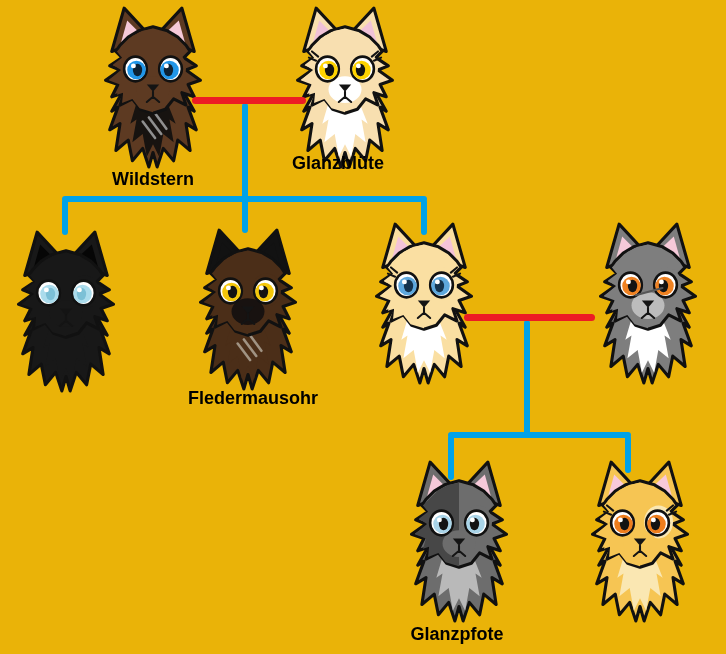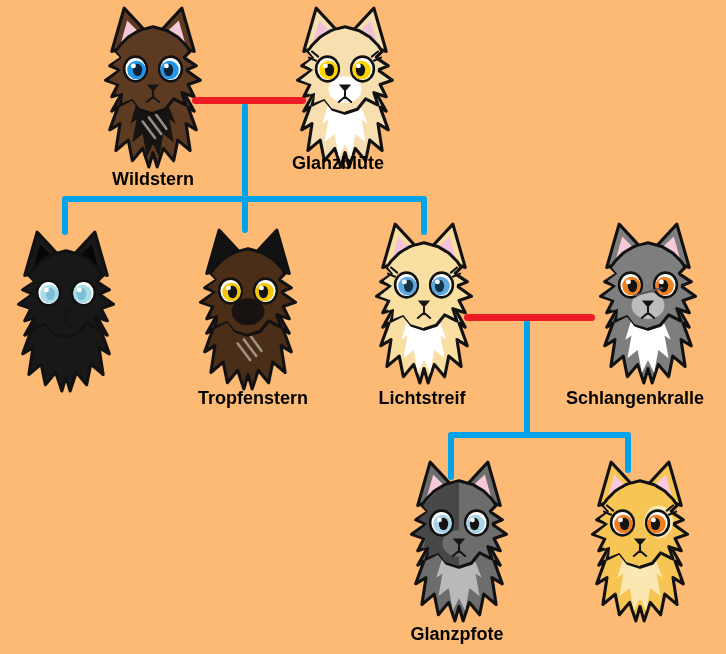--- a/index.html
+++ b/index.html
@@ -1,16 +1,16 @@
 <!DOCTYPE html>
 <html style="--mate: #ed1c24; --descent: #00a2e8;"><head>
 <meta charset="utf-8">
 <style>
   html,body{margin:0;padding:0;background:#fff;}
-  .canvas{position:relative;width:726px;height:654px;background:#fdba74;overflow:hidden;
+  .canvas{position:relative;width:726px;height:654px;background:#eab308;overflow:hidden;
           font-family:"Liberation Sans", sans-serif;}
   .name{position:absolute;text-align:center;font-weight:bold;font-size:18px;color:#000;
         white-space:nowrap;z-index:3;}
   .line{position:absolute;}
   .mate{height:7px;background:var(--mate,#ed1c24);border-radius:4px;z-index:2;}
   .desc{background:var(--descent,#00a2e8);border-radius:3px;z-index:0;}
   .cat{position:absolute;z-index:1;}
   .o{stroke:#111;stroke-width:3;stroke-linejoin:round;}
   .eo{fill:#fff;stroke:#111;stroke-width:2.5;}
   .ln{stroke-width:2.5;fill:none;stroke-linecap:round;}
@@ -253,18 +253,16 @@
       <circle cx="73" cy="60" r="2.4" fill="#fff"></circle>
       <path class="ln2" d="M32,55 l-7,-3 M34,51 l-6,-5 M88,55 l7,-3 M86,51 l6,-5" stroke="#131313"></path>
       <path class="ln2" d="M48,73 L74,66" stroke="transparent"></path>
       <polygon points="54,78 66,78 60,85" fill="#141414"></polygon>
       <path class="mouth" d="M60,85 l0,5 m0,0 l-6,5 m6,-5 l6,5"></path>
     </svg>
   </div>
 
   <div class="name" style="left:73px;top:169px;width:160px">Wildstern</div>
   <div class="name" style="left:258px;top:153px;width:160px">Glanzblüte</div>
-  <div class="name" style="left:173px;top:388px;width:160px">Tropfenstern</div>
-  <div class="name" style="left:342px;top:388px;width:160px">Lichtstreif</div>
-  <div class="name" style="left:545px;top:388px;width:180px">Schlangenkralle</div>
+  <div class="name" style="left:173px;top:388px;width:160px">Fledermausohr</div>
   <div class="name" style="left:377px;top:624px;width:160px">Glanzpfote</div>
 
 </div>
 
 </body></html>

